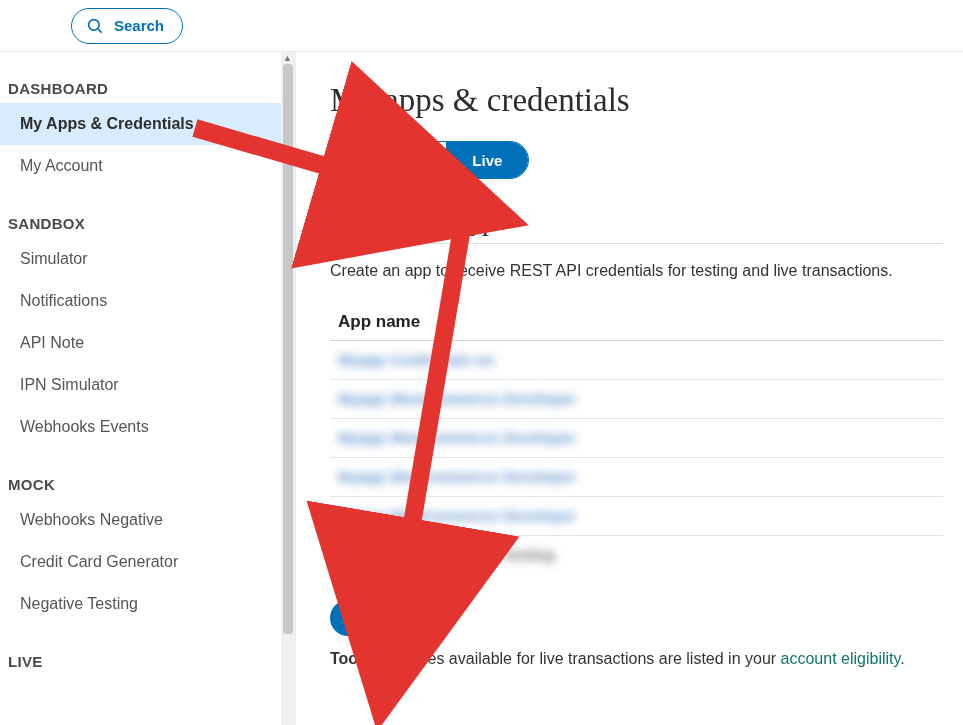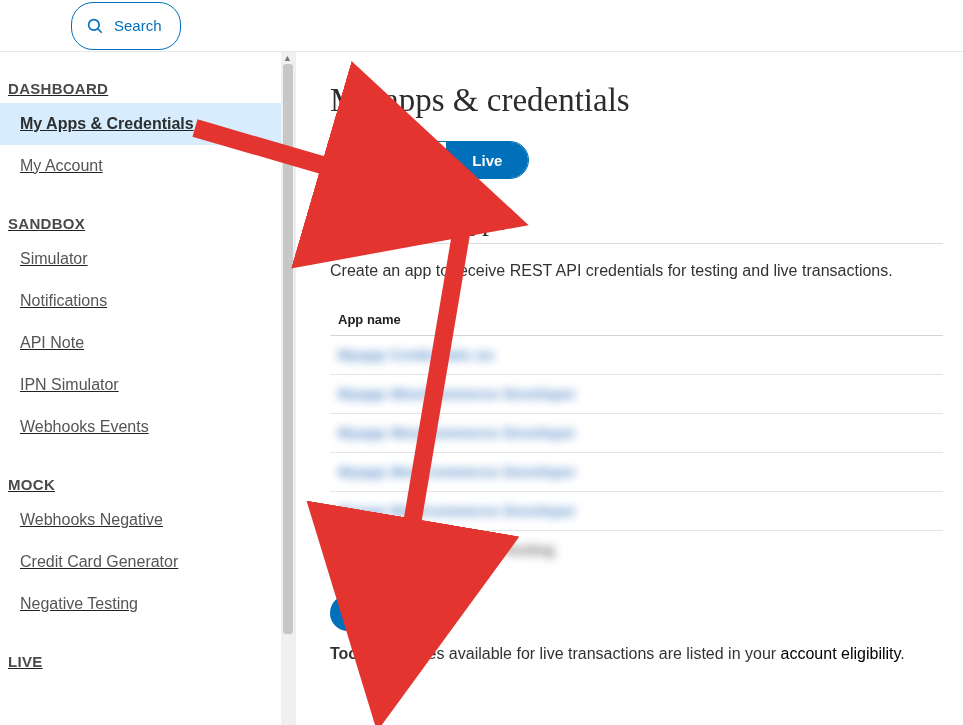--- a/index.html
+++ b/index.html
@@ -2,52 +2,52 @@
 <html><head>
 <meta charset="utf-8">
 <style>
   * { box-sizing: border-box; margin: 0; padding: 0; }
   body { font-family: -apple-system, BlinkMacSystemFont, "Segoe UI", Helvetica, Arial, sans-serif; color: #222; width: 963px; height: 725px; overflow: hidden; background: #fff; }
   .header { display: flex; align-items: center; height: 52px; padding: 0 16px; border-bottom: 1px solid #e7e7e7; }
   .logo-wrap { display: flex; align-items: baseline; margin-left: 30px; }
   .logo-pay { font-weight: 800; font-style: italic; color: #003087; font-size: 22px; letter-spacing: -0.5px; }
   .logo-pal { font-weight: 800; font-style: italic; color: #0079c1; font-size: 22px; letter-spacing: -0.5px; }
   .logo-dev { font-style: italic; color: #8e8e8e; font-size: 17px; margin-left: 5px; }
-  .search-pill { display: flex; align-items: center; border: 1.5px solid #0070ba; border-radius: 22px; height: 48px; padding: 0 18px 0 14px; margin-left: 55px; color: #0070ba; font-weight: 400; font-size: 15px; cursor: pointer; }
+  .search-pill { display: flex; align-items: center; border: 1.5px solid #0070ba; border-radius: 22px; height: 36px; padding: 0 18px 0 14px; margin-left: 55px; color: #0070ba; font-weight: 700; font-size: 15px; cursor: pointer; }
   .search-pill svg { margin-right: 10px; }
   .header-nav { margin-left: auto; display: flex; gap: 28px; padding-right: 16px; }
   .header-nav a { color: #222; font-weight: 700; font-size: 16px; text-decoration: none; cursor: pointer; }
 
   .layout { display: flex; height: calc(725px - 52px); }
   .sidebar-wrap { width: 296px; position: relative; border-right: 1px solid #eee; }
-  .sidebar { height: 100%; overflow-y: auto; padding-bottom: 8px; text-decoration: underline; }
+  .sidebar { height: 100%; overflow-y: auto; padding-bottom: 8px; }
   .sidebar-section-title { font-size: 15px; font-weight: 700; color: #4a4a4a; padding: 28px 0 6px 8px; letter-spacing: 0.3px; }
   .sidebar-item { font-size: 16px; color: #555; padding: 12px 0 12px 20px; cursor: pointer; }
   .sidebar-item.active { background: #d7ecfc; color: #2c2e2f; font-weight: 700; }
   .scrollbar-fake { position: absolute; right: 0; top: 0; width: 14px; height: 100%; background: #f0f0f0; }
   .scrollbar-thumb { position: absolute; right: 2px; top: 12px; width: 10px; height: 570px; background: #c7c7c7; border-radius: 3px; }
   .scrollbar-arrow { position: absolute; right: 3px; top: 1px; font-size: 9px; color: #777; }
 
   .main { flex: 1; padding: 30px 20px 20px 34px; overflow-y: auto; position: relative; }
   .page-title { font-size: 33px; font-weight: 400; color: #2c2c2c; margin-bottom: 22px; font-family: Georgia, serif; }
   .toggle { display: inline-flex; border: 1.5px solid #0070ba; border-radius: 22px; overflow: hidden; height: 38px; margin-bottom: 26px; }
   .toggle-opt { padding: 0 26px; display: flex; align-items: center; font-weight: 700; font-size: 15px; cursor: pointer; }
   .toggle-opt.inactive { color: #0070ba; background: #fff; }
   .toggle-opt.active { color: #fff; background: #0070ba; }
   .section-title { font-size: 28px; font-weight: 400; color: #2c2c2c; font-family: Georgia, serif; margin-bottom: 6px; }
   .divider { border: none; border-top: 1px solid #dcdcdc; margin: 6px 0 18px 0; }
   .body-text { font-size: 16px; color: #333; margin-bottom: 24px; }
-  .table-header { font-size: 13px; font-weight: 700; padding: 8px 0 8px 8px; border-bottom: 1px solid #d4d4d4; }
+  .table-header { font-size: 17px; font-weight: 700; padding: 8px 0 8px 8px; border-bottom: 1px solid #d4d4d4; }
   .table-row { border-bottom: 1px solid #e4e4e4; padding: 10px 0 10px 8px; }
   .blurred-text { color: #5b8ec9; filter: blur(5px); font-weight: 600; font-size: 15px; user-select: none; display: inline-block; }
   .table-row.last .blurred-text { color: #6b6b6b; }
   .create-btn { background: #0070ba; color: #fff; border: none; border-radius: 22px; padding: 10px 20px; font-weight: 700; font-size: 14px; cursor: pointer; margin-top: 26px; }
   .note-line { font-size: 16px; color: #333; margin-top: 14px; }
   .note-line b { font-weight: 700; }
-  .note-line a { color: #000000; text-decoration: none; cursor: pointer; }
+  .note-line a { color: #0f766e; text-decoration: none; cursor: pointer; }
 
   .annotation-svg { position: absolute; top: 0; left: 0; pointer-events: none; }
 </style>
 </head>
 <body>
 
 <div class="header">
   <div class="search-pill">
     <svg width="18" height="18" viewBox="0 0 24 24" fill="none" stroke="#0070ba" stroke-width="2.2">
         <circle cx="10.5" cy="10.5" r="7"></circle>

